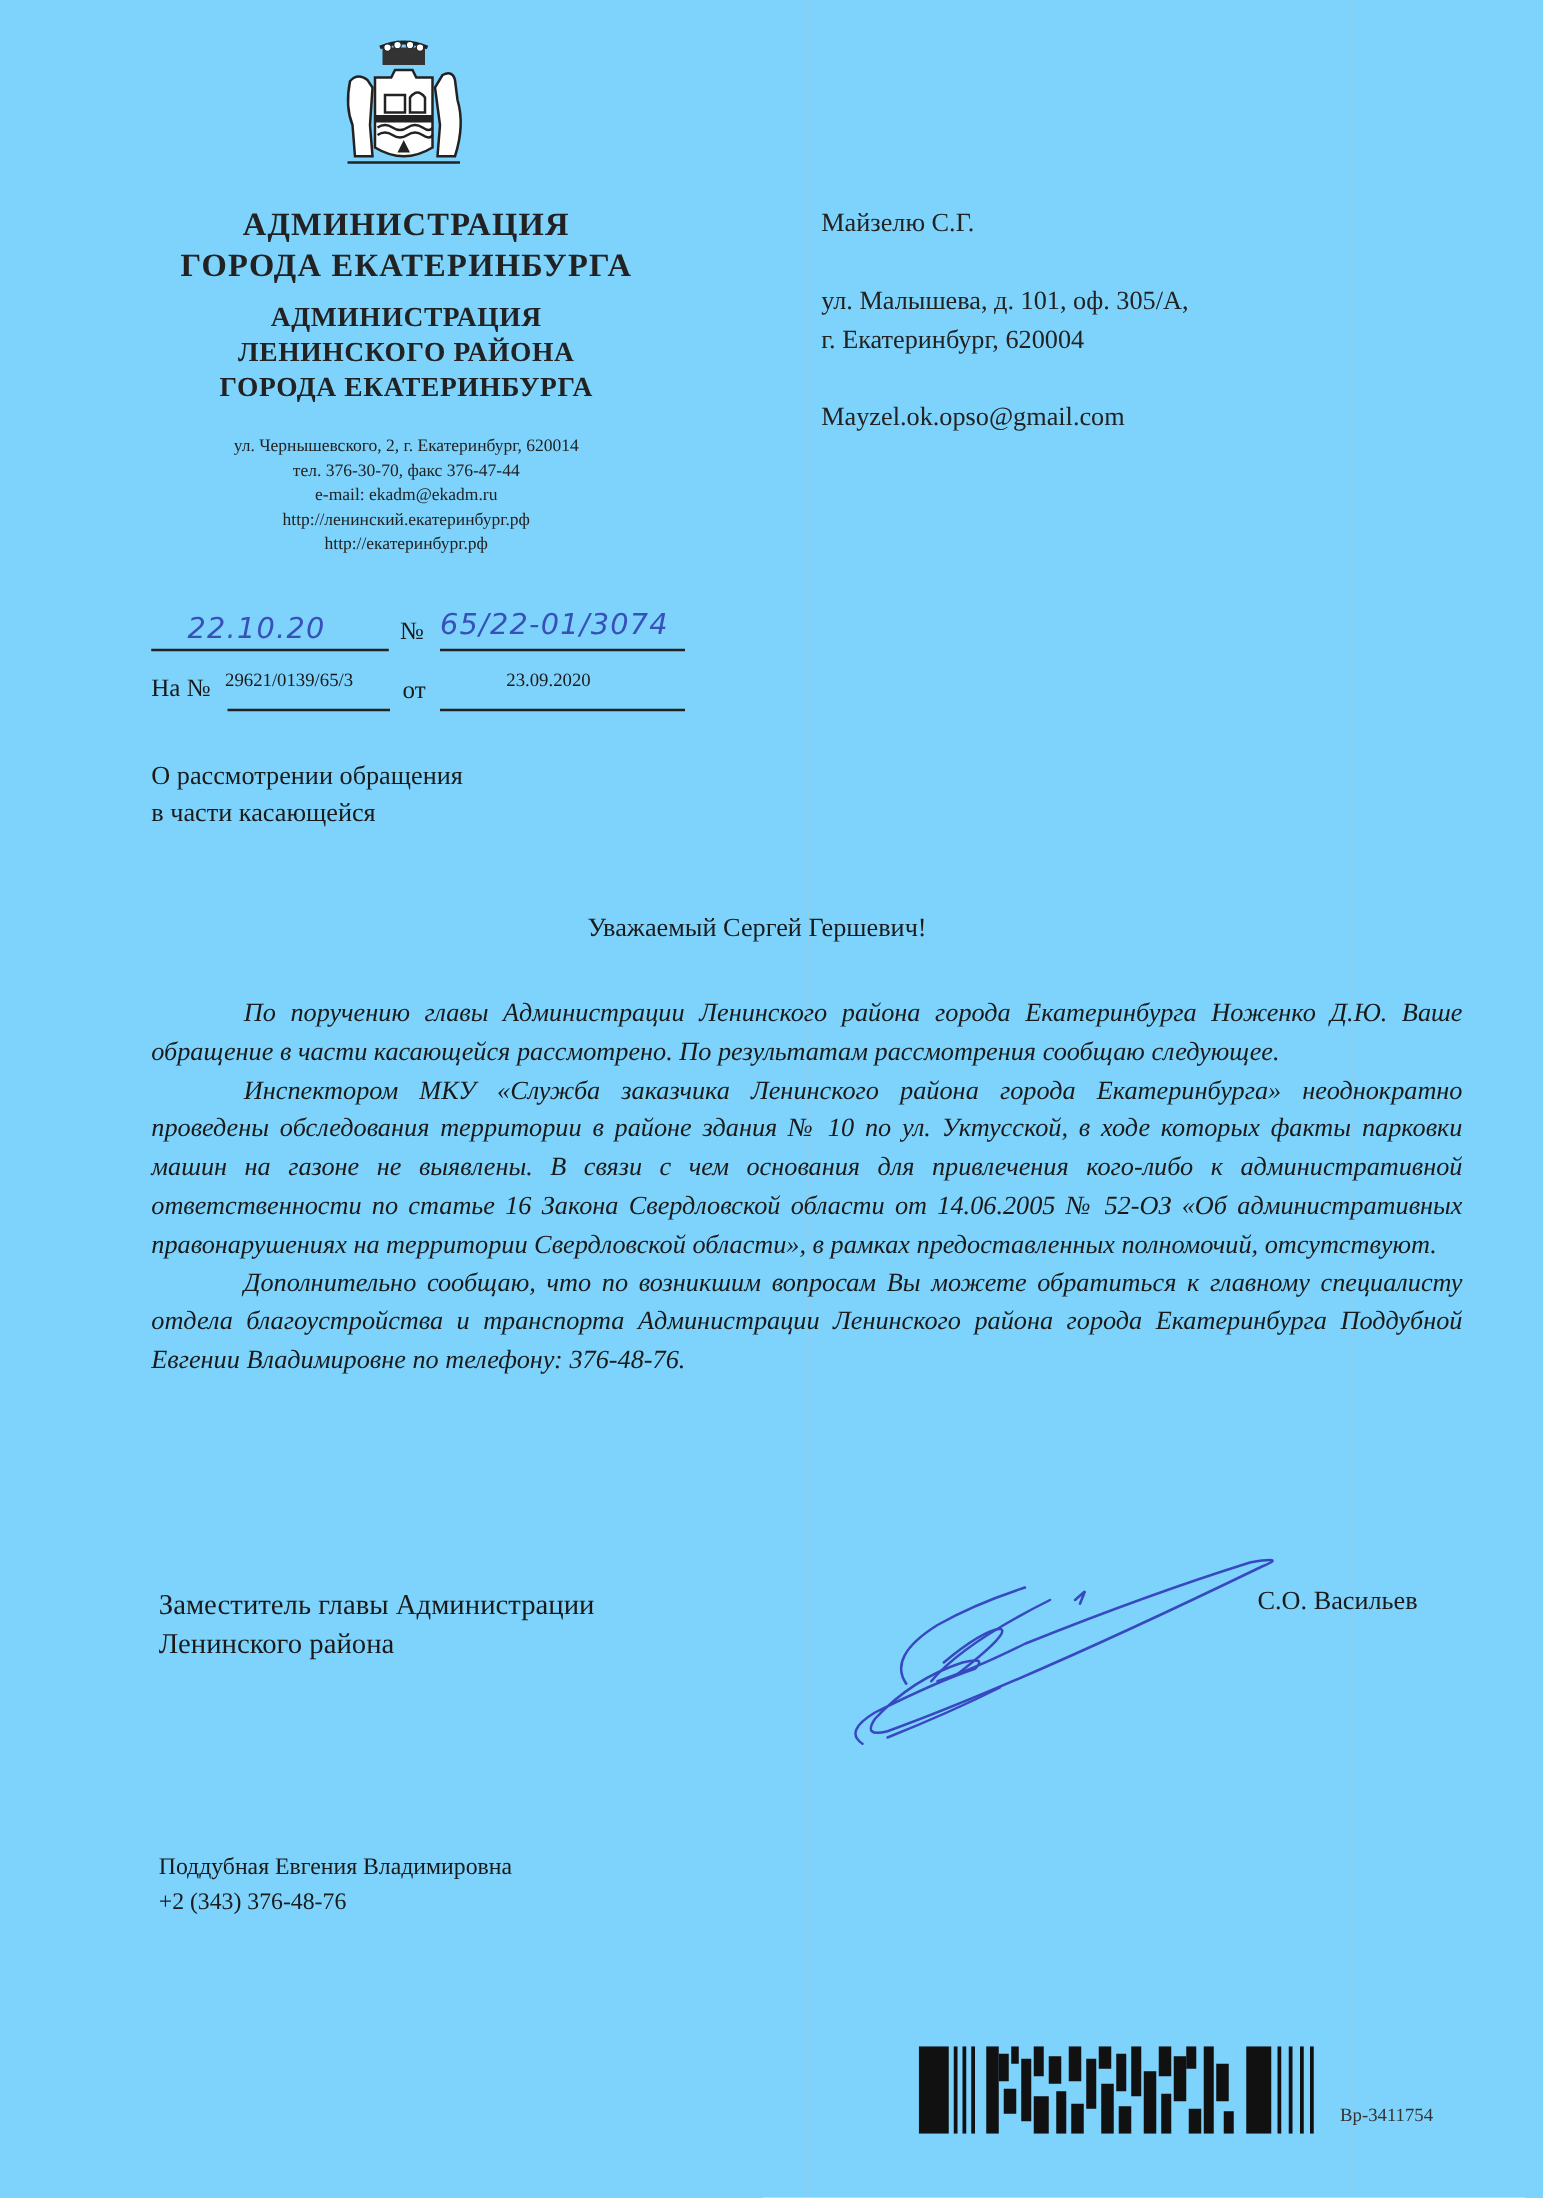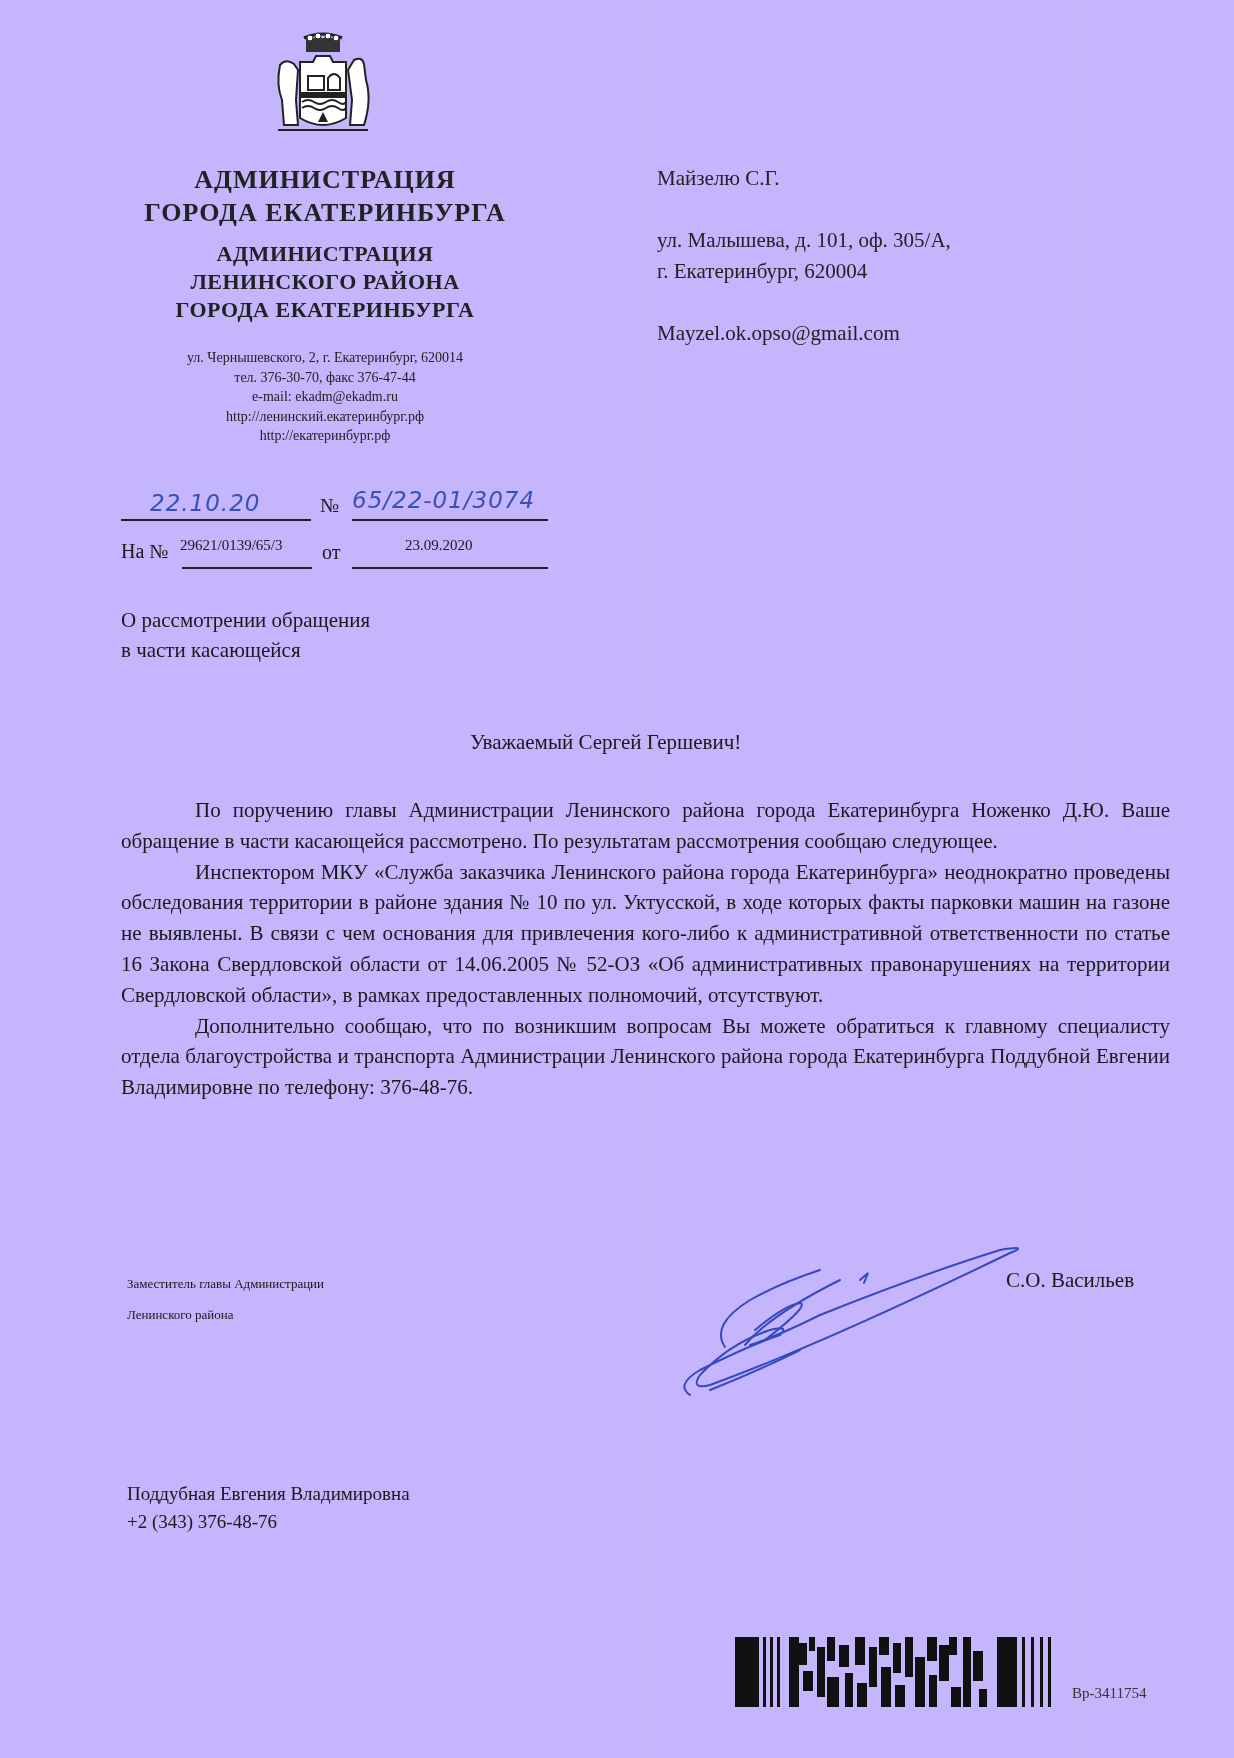--- a/index.html
+++ b/index.html
@@ -1,18 +1,18 @@
 <!DOCTYPE html>
 <html><head>
   <meta charset="utf-8">
   <style>
     html, body { margin: 0; padding: 0; background: #ffffff; }
     body { width: 1234px; height: 1758px; position: relative; overflow: hidden;
            font-family: "Liberation Serif", "DejaVu Serif", serif; color: #1a1a1a; }
-    .page { position: absolute; left: 0; top: 0; width: 1234px; height: 1758px; background: #c4b5fd; }
+    .page { position: absolute; left: 0; top: 0; width: 1234px; height: 1758px; background: #7dd3fc; }
     .scan-line { position: absolute; top: 0; bottom: 0; width: 1px; background: rgba(200,190,200,0.35); }
 
     
     .emblem { position: absolute; left: 268px; top: 30px; width: 110px; height: 115px; }
     .org { position: absolute; left: 110px; width: 430px; text-align: center; font-weight: bold; color: #222; }
     .org-1 { top: 163px; font-size: 26px; letter-spacing: 1px; line-height: 33px; }
     .org-2 { top: 240px; font-size: 22px; letter-spacing: 0.5px; line-height: 28px; }
     .contacts { position: absolute; left: 110px; top: 348px; width: 430px; text-align: center;
                 font-size: 14px; line-height: 19.5px; color: #222; }
 
@@ -24,24 +24,24 @@
 
     
     .recipient { position: absolute; left: 657px; font-size: 21px; line-height: 31px; color: #222; }
 
     
     .subject { position: absolute; left: 121px; top: 605px; font-size: 21px; line-height: 30px; }
 
     .salutation { position: absolute; left: 470px; top: 730px; font-size: 21px; }
 
     .body-text { position: absolute; left: 121px; top: 795px; width: 1049px; font-size: 21px; line-height: 30.8px;
-                 text-align: justify; }
+                 text-align: justify; font-style: italic; }
     .body-text p { margin: 0; text-indent: 74px; }
 
-    .signer { position: absolute; left: 127px; top: 1268px; font-size: 13px; line-height: 31px; }
+    .signer { position: absolute; left: 127px; top: 1268px; font-size: 23px; line-height: 31px; }
     .signer-name { position: absolute; left: 1006px; top: 1268px; font-size: 21px; }
     .signature { position: absolute; left: 670px; top: 1225px; width: 360px; height: 180px; }
 
     .executor { position: absolute; left: 127px; top: 1480px; font-size: 19px; line-height: 28px; }
 
     .barcode { position: absolute; left: 735px; top: 1637px; width: 330px; height: 70px; }
     .doc-id { position: absolute; left: 1072px; top: 1685px; font-size: 15px; color: #333; }
   </style>
 </head>
 <body>

